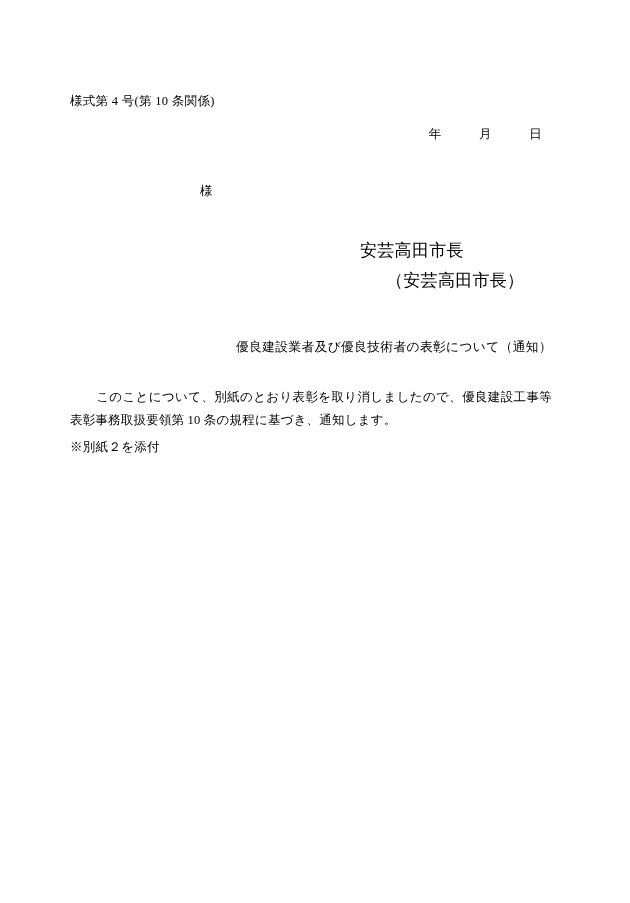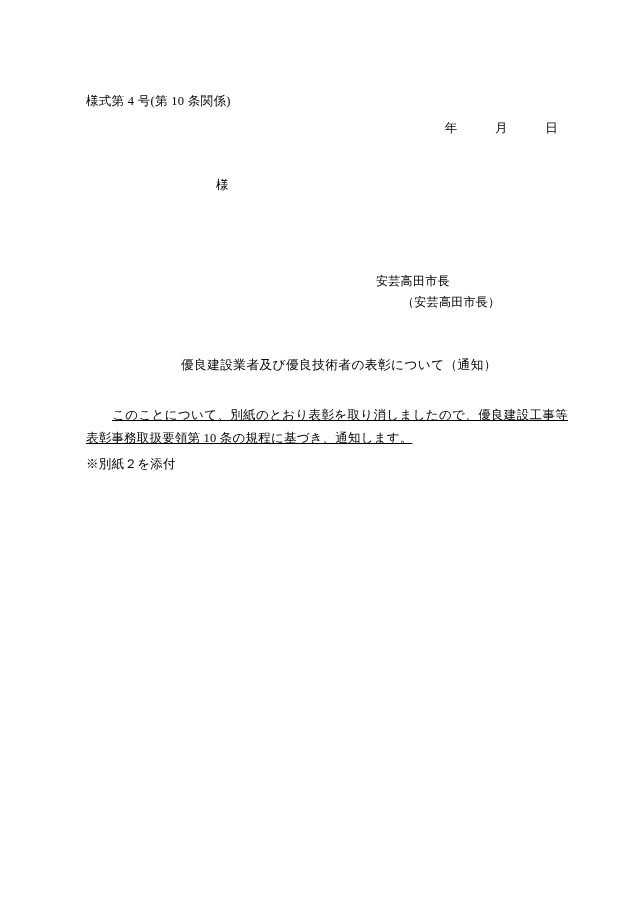--- a/index.html
+++ b/index.html
@@ -13,73 +13,73 @@
   }
   .page {
     position: relative;
     width: 630px;
     height: 903px;
     background: #ffffff;
     overflow: hidden;
   }
   .doc-body {
     position: absolute;
-    left: 86px;
+    left: 70px;
     top: 92px;
     width: 482px;
   }
   .form-number {
     font-size: 12.5px;
     letter-spacing: 0.3px;
     line-height: 1.5;
   }
   .date-line {
-    margin-top: 9px;
+    margin-top: 15px;
     text-align: right;
     font-size: 12.5px;
     letter-spacing: 0.3px;
     padding-right: 10px;
   }
   .date-line .date-unit {
     display: inline-block;
     margin-left: 34px;
   }
   .date-line .date-unit:first-child {
     margin-left: 0;
   }
   .addressee {
     margin-top: 40px;
     font-size: 12.5px;
     padding-left: 130px;
     letter-spacing: 0.3px;
   }
   .issuer {
-    margin-top: 77px;
-    font-size: 12px;
+    margin-top: 36px;
+    font-size: 17px;
     letter-spacing: 0.3px;
     padding-left: 290px;
     line-height: 1.75;
   }
   .issuer .dept {
     display: block;
     padding-left: 26px;
   }
   .doc-title {
     margin-top: 44px;
     font-size: 12.7px;
     letter-spacing: 0.4px;
     padding-left: 95px;
+    text-align: right;
   }
   .paragraph {
     margin-top: 30px;
     font-size: 12.5px;
     line-height: 1.85;
     letter-spacing: 0.2px;
     text-align: justify;
-    text-decoration: underline;
   }
   .paragraph .indent {
     display: inline-block;
     width: 26px;
   }
   .note {
     margin-top: 6px;
     font-size: 12.5px;
     letter-spacing: 0.3px;
   }

